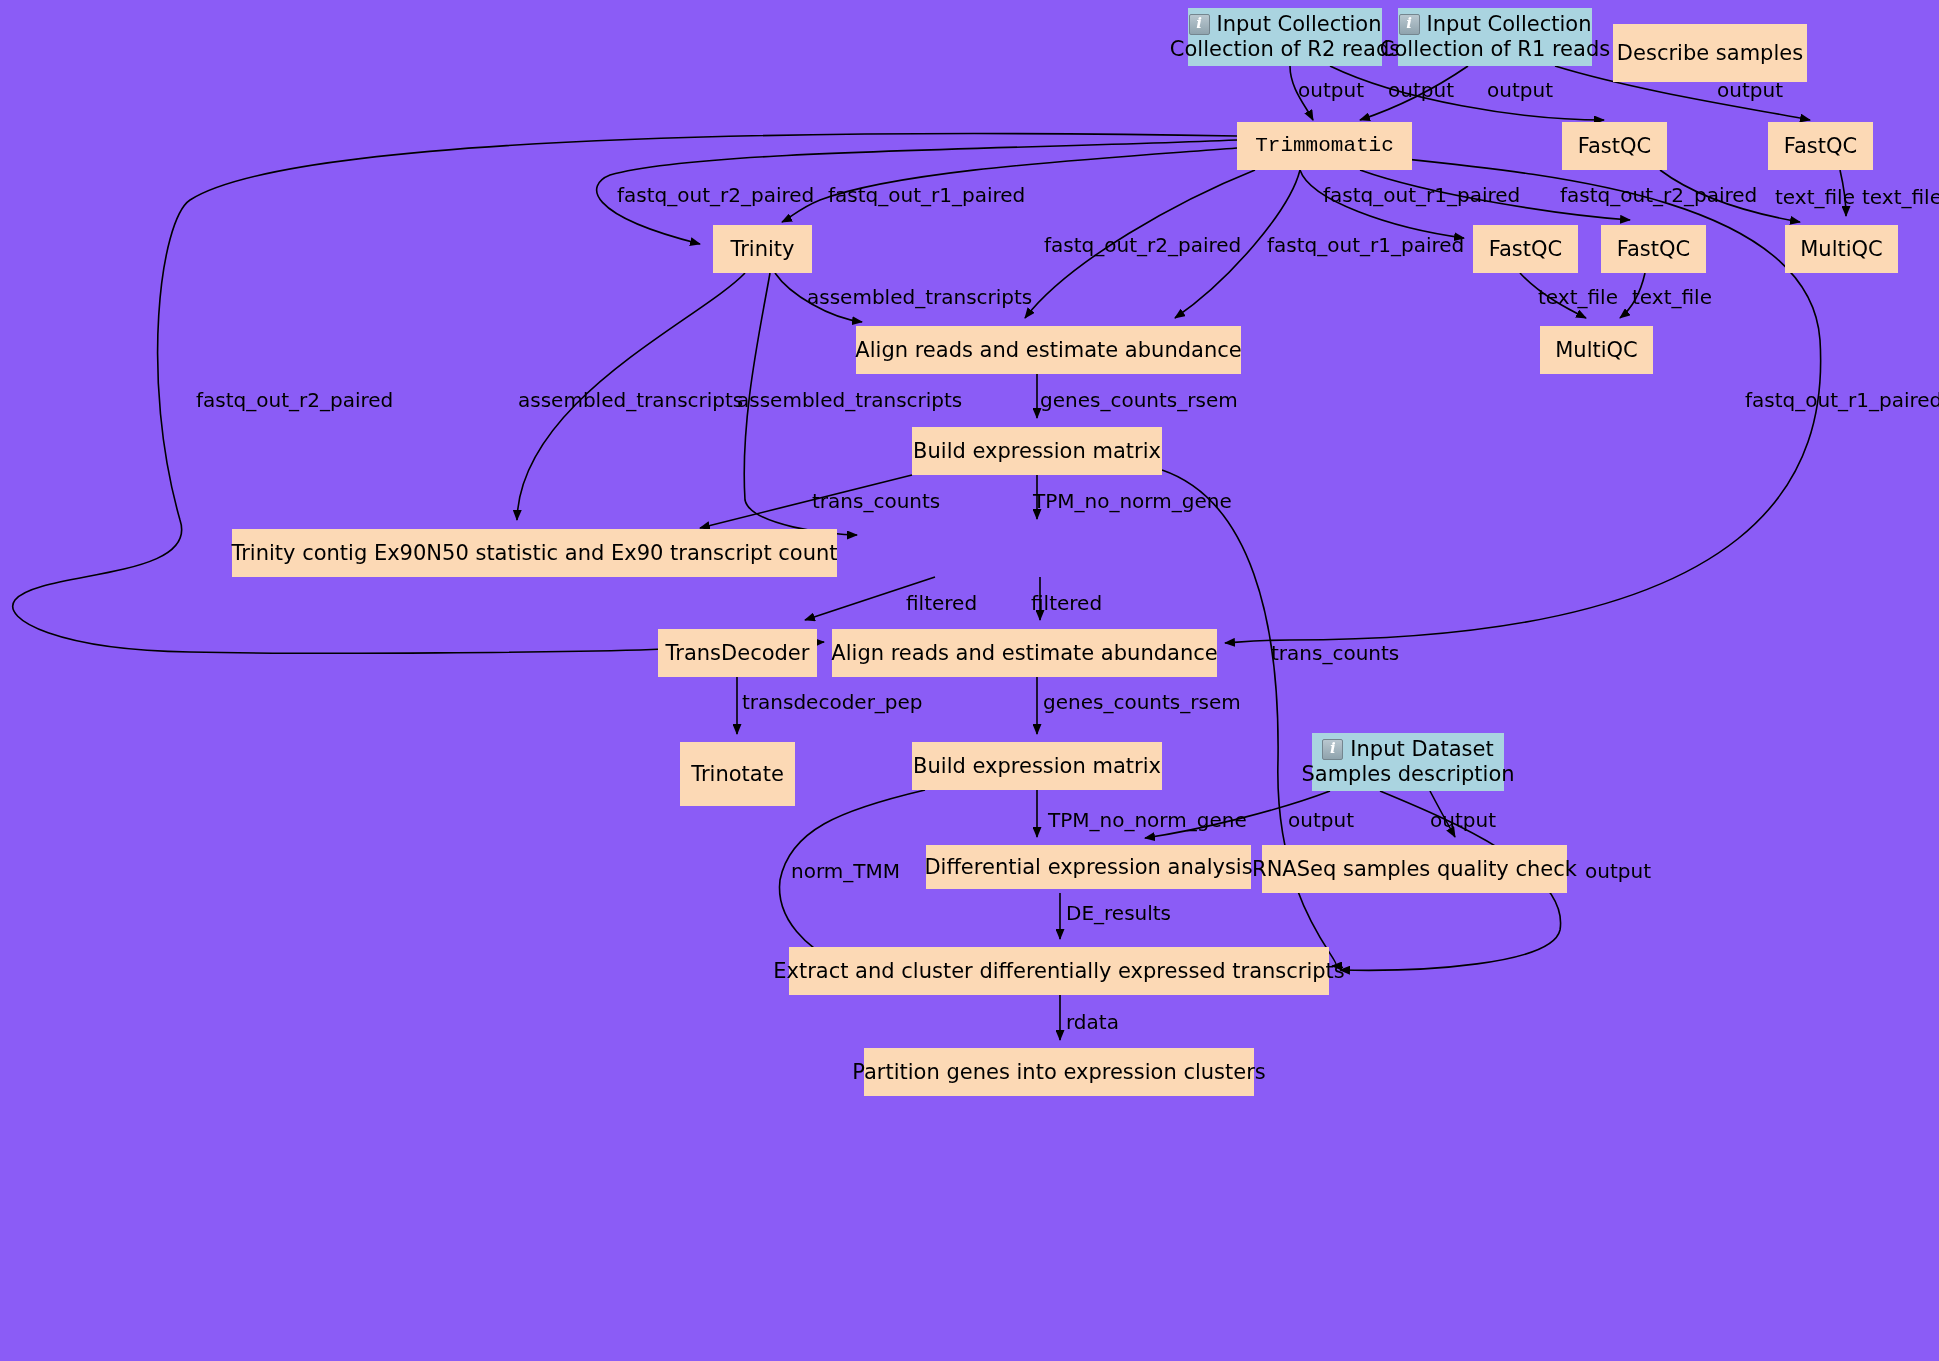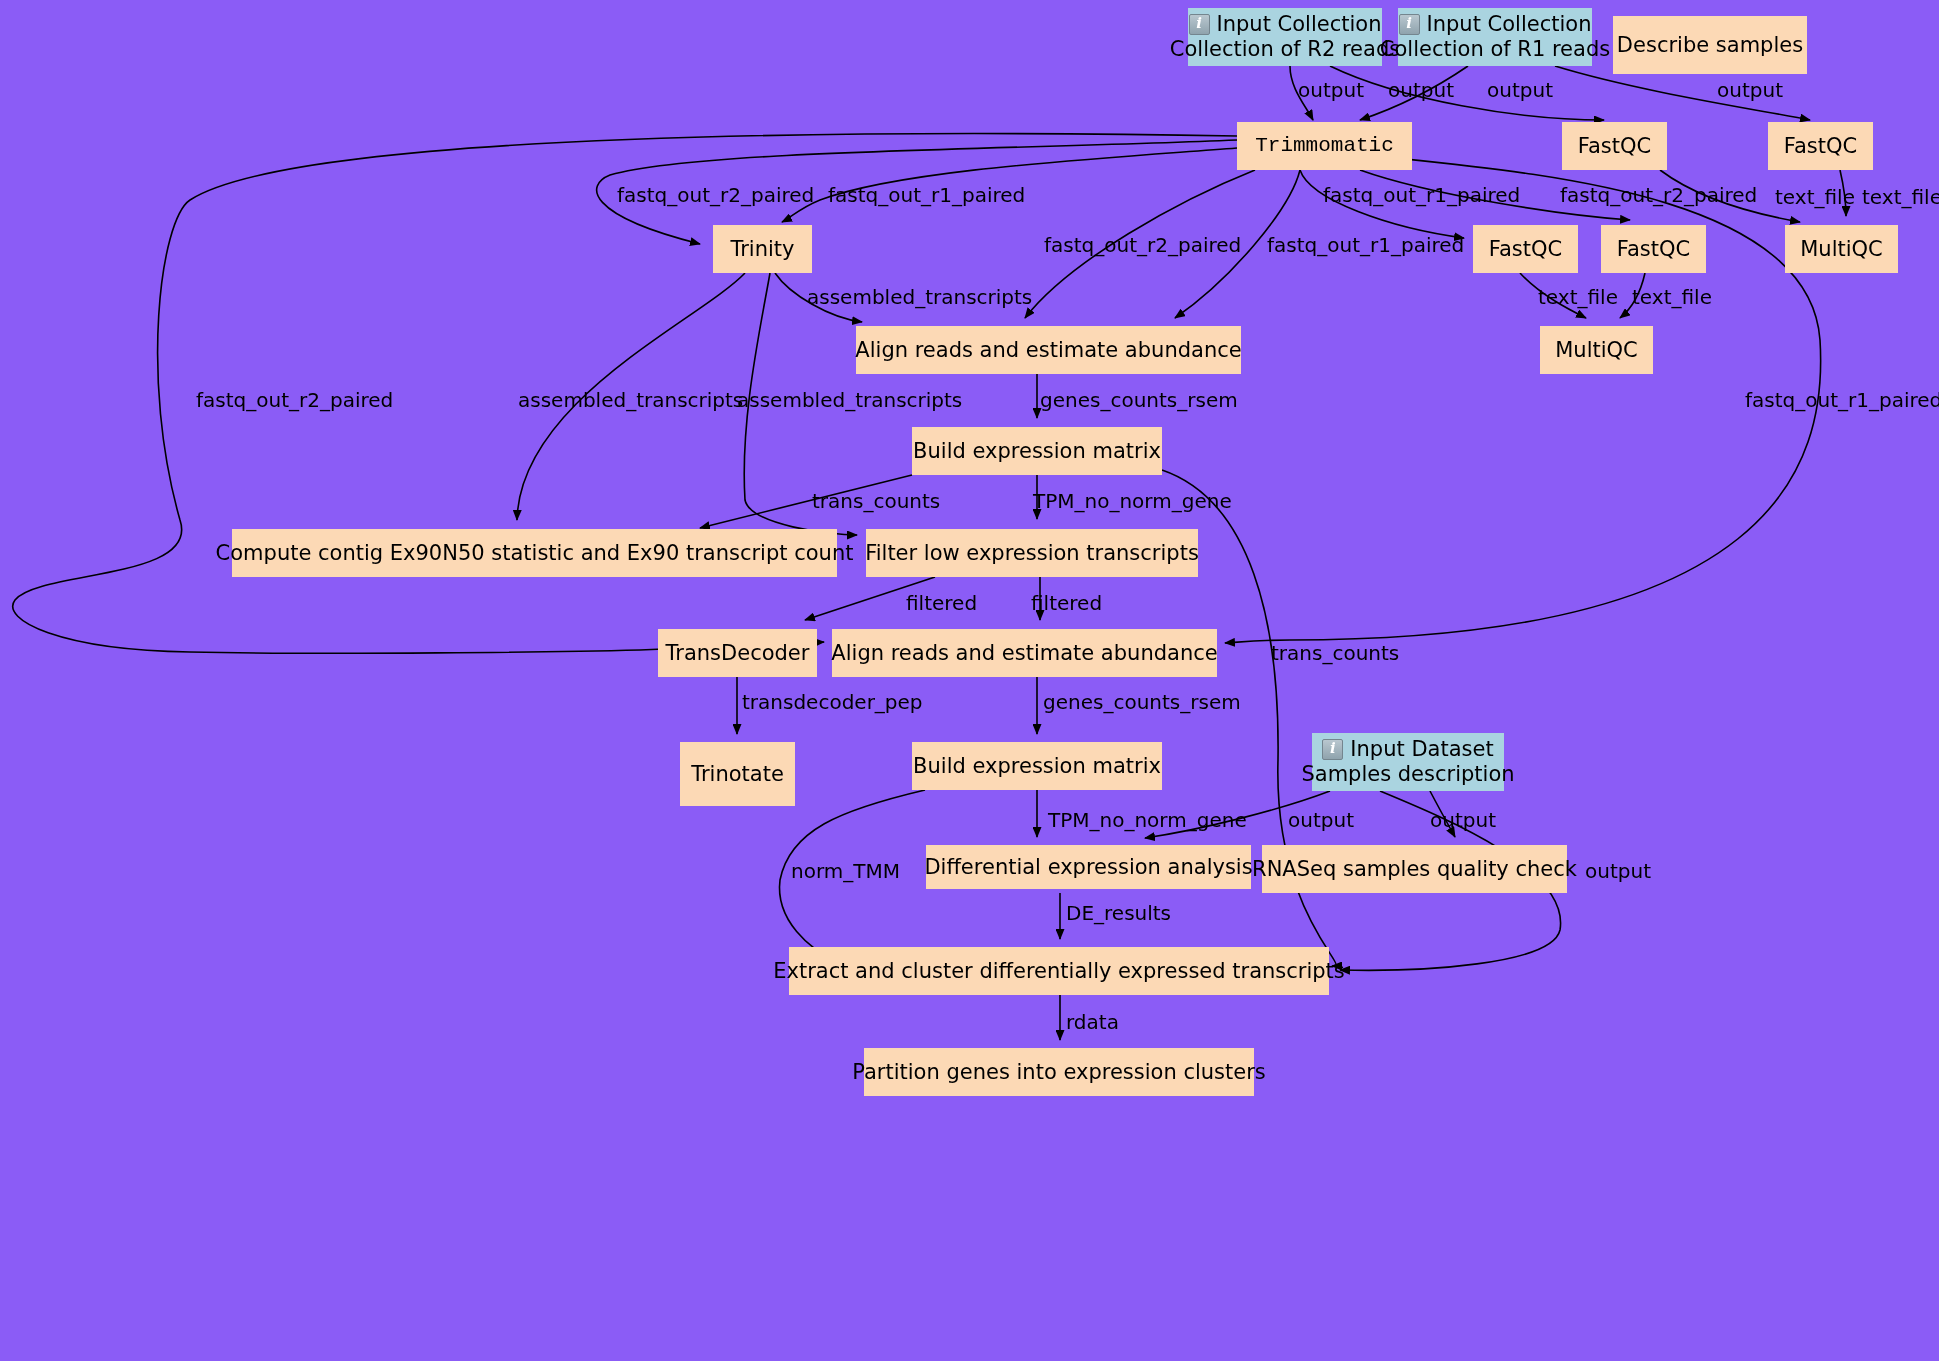--- a/index.html
+++ b/index.html
@@ -146,21 +146,21 @@
   </div>
 
   <div class="node input" style="left:1398px;top:8px;width:194px;height:58px;">
     <span class="hdr">
       <span class="infoicon"></span>
       <span class="ln">Input Collection</span>
     </span>
     <span class="ln">Collection of R1 reads</span>
   </div>
 
-  <div class="node tool" style="left:1613px;top:16px;width:194px;height:58px;">
+  <div class="node tool" style="left:1613px;top:24px;width:194px;height:58px;">
     <span class="ln">Describe samples</span>
   </div>
 
   <div class="node tool" style="left:1237px;top:122px;width:175px;height:48px;font-family:Liberation Mono, monospace;">
     <span class="ln">Trimmomatic</span>
   </div>
 
   <div class="node tool" style="left:1562px;top:122px;width:105px;height:48px;">
     <span class="ln">FastQC</span>
   </div>
@@ -191,26 +191,23 @@
 
   <div class="node tool" style="left:1540px;top:326px;width:113px;height:48px;">
     <span class="ln">MultiQC</span>
   </div>
 
   <div class="node tool" style="left:912px;top:427px;width:250px;height:48px;">
     <span class="ln">Build expression matrix</span>
   </div>
 
   <div class="node tool" style="left:232px;top:529px;width:605px;height:48px;">
-    <span class="ln">Compute contig Ex90N50 statistic and Ex90 transcript count</span>
-  </div>
-
-  <div class="node tool" style="left:866px;top:529px;width:332px;height:48px;">
-    <span class="ln">Filter low expression transcripts</span>
-  </div>
+    <span class="ln">Trinity contig Ex90N50 statistic and Ex90 transcript count</span>
+  </div>
+
 
   <div class="node tool" style="left:658px;top:629px;width:159px;height:48px;">
     <span class="ln">TransDecoder</span>
   </div>
 
   <div class="node tool" style="left:832px;top:629px;width:385px;height:48px;">
     <span class="ln">Align reads and estimate abundance</span>
   </div>
 
   <div class="node tool" style="left:680px;top:742px;width:115px;height:64px;">

